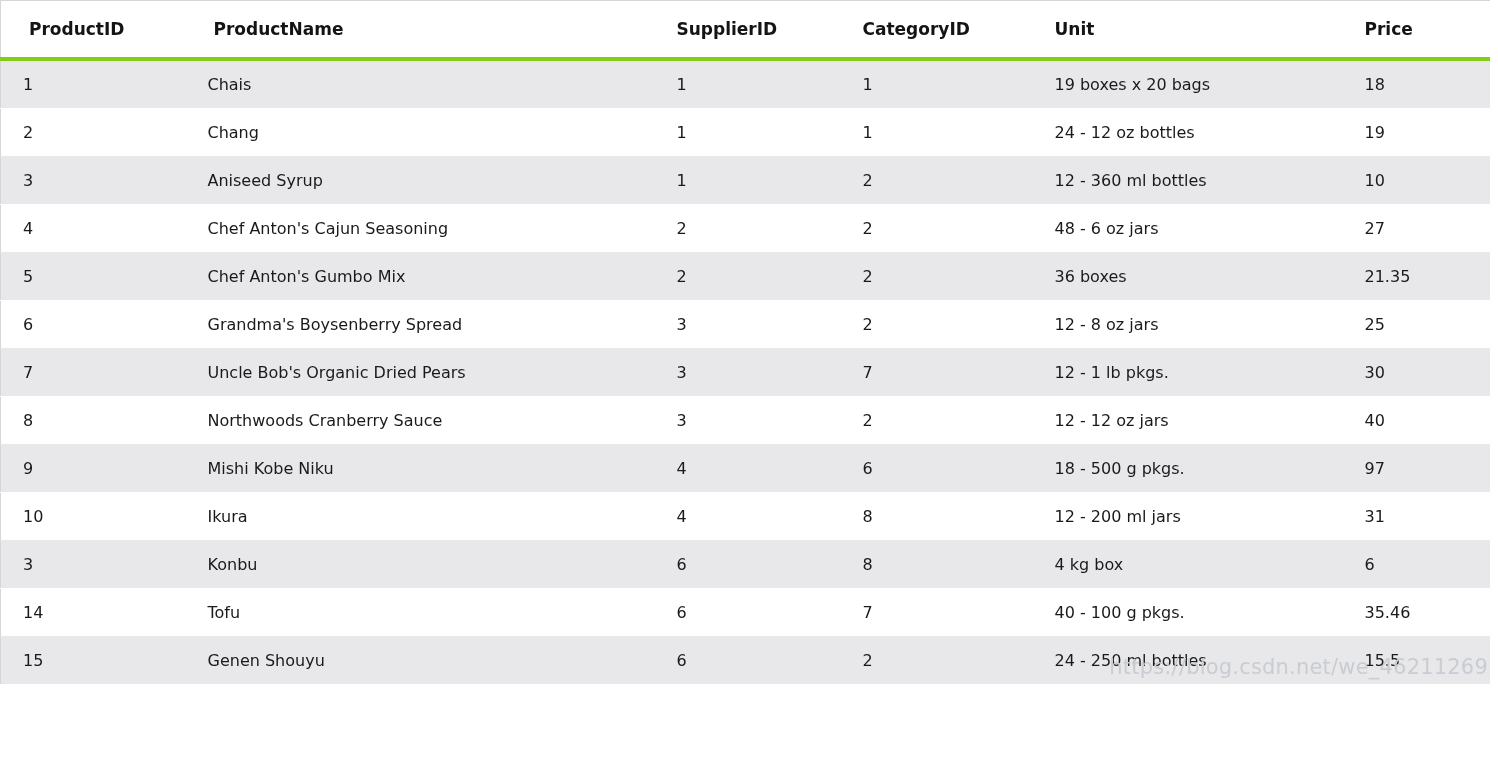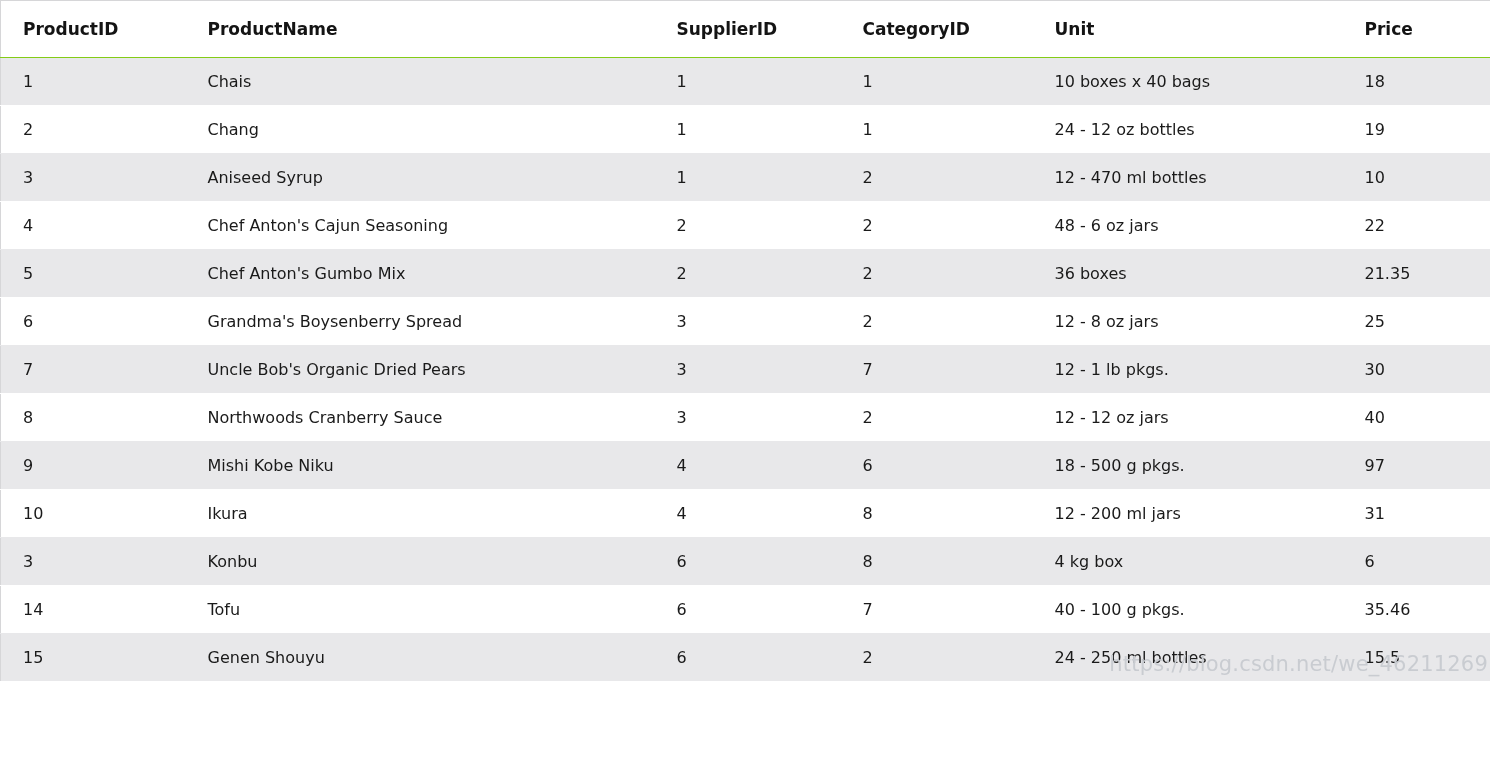--- a/index.html
+++ b/index.html
@@ -35,25 +35,25 @@
   table.products col.c-sup     { width: 186px; }
   table.products col.c-cat     { width: 192px; }
   table.products col.c-unit    { width: 310px; }
   table.products col.c-price   { width: 135px; }
 
   table.products thead th {
     text-align: left;
     font-weight: bold;
     font-size: 17px;
     color: #141414;
-    padding: 0 0 0 22px;
+    padding: 0 0 0 28px;
     height: 56px;
     line-height: 56px;
     background: #ffffff;
-    border-bottom: 1px solid #84cc16;
+    border-bottom: 4px solid #84cc16;
     white-space: nowrap;
     vertical-align: middle;
   }
   table.products thead th.th-sup,
   table.products thead th.th-cat,
   table.products thead th.th-unit,
   table.products thead th.th-price {
     padding-left: 9px;
   }
 
@@ -118,46 +118,46 @@
         <th class="th-unit">Unit</th>
         <th class="th-price">Price</th>
       </tr>
     </thead>
     <tbody>
         <tr class="odd">
           <td class="td-id">1</td>
           <td class="td-name">Chais</td>
           <td class="td-sup">1</td>
           <td class="td-cat">1</td>
-          <td class="td-unit">10 boxes x 40 bags</td>
+          <td class="td-unit">19 boxes x 20 bags</td>
           <td class="td-price">18</td>
         </tr>
         <tr class="even">
           <td class="td-id">2</td>
           <td class="td-name">Chang</td>
           <td class="td-sup">1</td>
           <td class="td-cat">1</td>
           <td class="td-unit">24 - 12 oz bottles</td>
           <td class="td-price">19</td>
         </tr>
         <tr class="odd">
           <td class="td-id">3</td>
           <td class="td-name">Aniseed Syrup</td>
           <td class="td-sup">1</td>
           <td class="td-cat">2</td>
-          <td class="td-unit">12 - 470 ml bottles</td>
+          <td class="td-unit">12 - 360 ml bottles</td>
           <td class="td-price">10</td>
         </tr>
         <tr class="even">
           <td class="td-id">4</td>
           <td class="td-name">Chef Anton's Cajun Seasoning</td>
           <td class="td-sup">2</td>
           <td class="td-cat">2</td>
           <td class="td-unit">48 - 6 oz jars</td>
-          <td class="td-price">22</td>
+          <td class="td-price">27</td>
         </tr>
         <tr class="odd">
           <td class="td-id">5</td>
           <td class="td-name">Chef Anton's Gumbo Mix</td>
           <td class="td-sup">2</td>
           <td class="td-cat">2</td>
           <td class="td-unit">36 boxes</td>
           <td class="td-price">21.35</td>
         </tr>
         <tr class="even">

